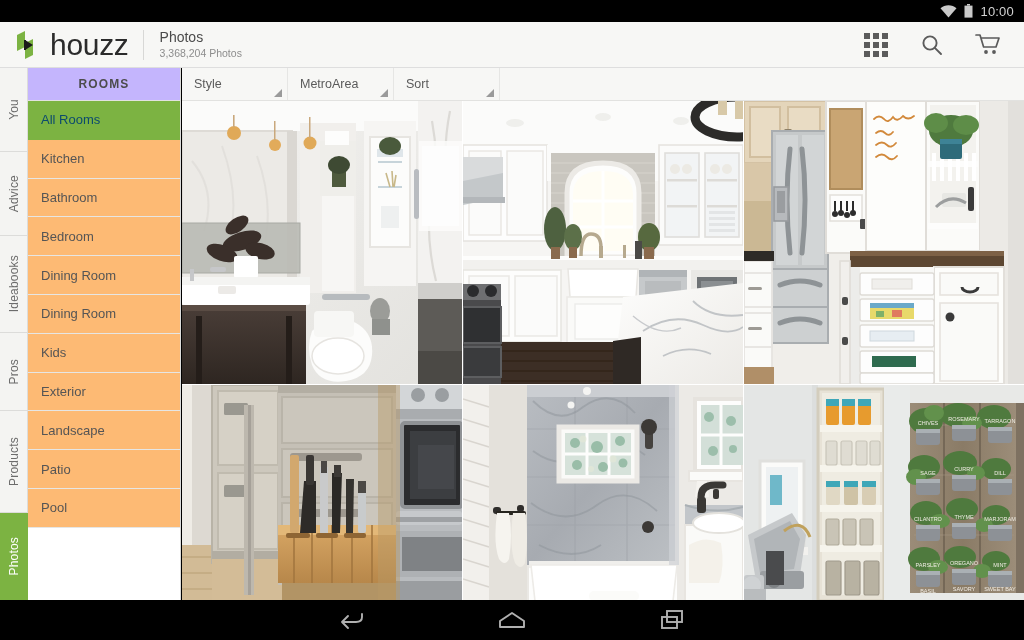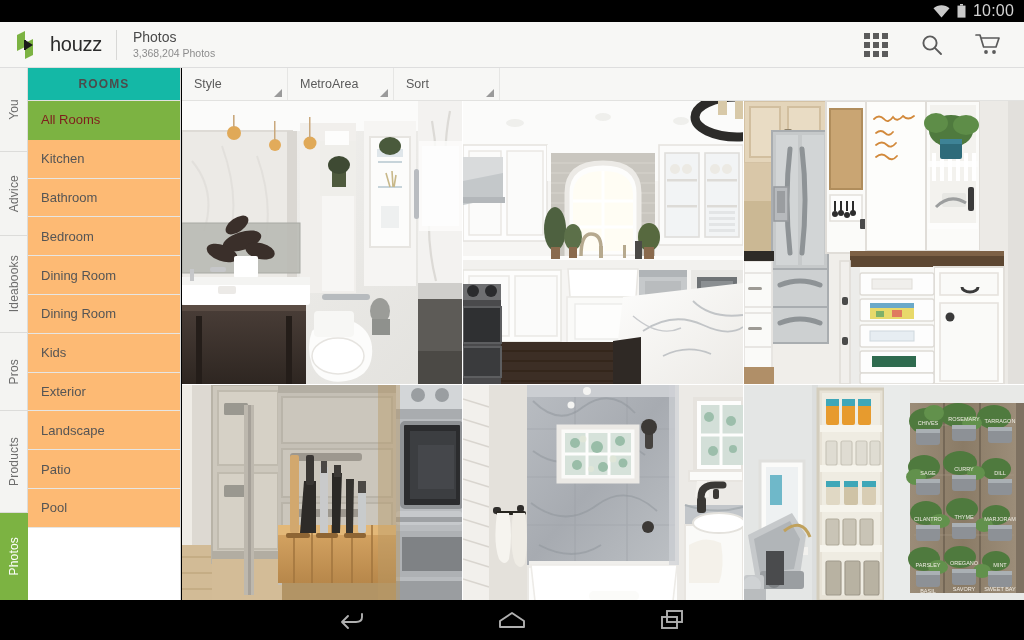--- a/index.html
+++ b/index.html
@@ -14,33 +14,33 @@
   
   .statusbar {
     position: absolute; top: 0; left: 0;
     width: 1024px; height: 22px;
     background: #000; color: #c9c9c9;
     display: flex; align-items: center; justify-content: flex-end;
     padding-right: 10px; gap: 7px;
     font-size: 12.5px;
   }
   .sb-icon { display: block; }
-  .sb-time { letter-spacing: .2px; font-size: 16px; color: #d2d2d2; }
+  .sb-time { letter-spacing: .2px; font-size: 13px; color: #d2d2d2; }
 
   
   .appbar {
     position: absolute; top: 22px; left: 0;
     width: 1024px; height: 46px;
     background: #f7f7f5;
     border-bottom: 1px solid #dedede;
     display: flex; align-items: center;
   }
   .logo-wrap { display: flex; align-items: center; padding-left: 16px; gap: 8px; }
   .logo-mark { width: 26px; height: 28px; display: block; }
-  .logo-word { font-size: 20px; color: #2b2b2b; letter-spacing: -0.3px; font-weight: 400; }
+  .logo-word { font-size: 30px; color: #2b2b2b; letter-spacing: -0.3px; font-weight: 400; }
   .appbar-sep { width: 1px; height: 30px; background: #d8d8d6; margin: 0 16px 0 14px; }
   .title-block { display: flex; flex-direction: column; justify-content: center; }
   .title-main { font-size: 14px; color: #4a4a4a; line-height: 17px; }
   .title-sub { font-size: 10.5px; color: #8d8d8d; line-height: 14px; }
   .appbar-spacer { flex: 1; }
   .appbar-actions { display: flex; align-items: center; gap: 0; padding-right: 8px; }
   .act { width: 56px; height: 46px; display: flex; align-items: center; justify-content: center; }
 
   .grid-icon { display: grid; grid-template-columns: repeat(3, 6px); grid-template-rows: repeat(3, 6px); gap: 3px; }
   .grid-icon i { background: #5b5b5b; display: block; width: 6px; height: 6px; }
@@ -70,33 +70,33 @@
   
   .rooms {
     position: absolute; top: 68px; left: 28px;
     width: 153px; height: 532px;
     background: #ffffff;
     border-right: 1px solid #dcdcda;
     overflow: hidden;
   }
   .rooms-head {
     height: 33px; display: flex; align-items: center; justify-content: center;
-    background: #14b8a6;
+    background: #c4b5fd;
     border-bottom: 1px solid #e2e2e0;
     font-size: 12px; font-weight: bold; color: #4c4c4c; letter-spacing: 1.1px;
   }
   .room {
     height: 38.8px;
     display: flex; align-items: center;
     padding-left: 13px;
     font-size: 13px; color: #555555;
     border-bottom: 1px solid #e6e6e4;
     background: #fdba74;
   }
-  .room.selected { background: #7cb342; color: #7f1d1d; border-bottom-color: #7cb342; }
+  .room.selected { background: #7cb342; color: #0c4a6e; border-bottom-color: #7cb342; }
 
   
   .filterbar {
     position: absolute; top: 68px; left: 182px;
     width: 848px; height: 33px;
     background: #f7f7f5;
     border-bottom: 1px solid #e2e2e0;
     display: flex; align-items: stretch;
   }
   .filter {

